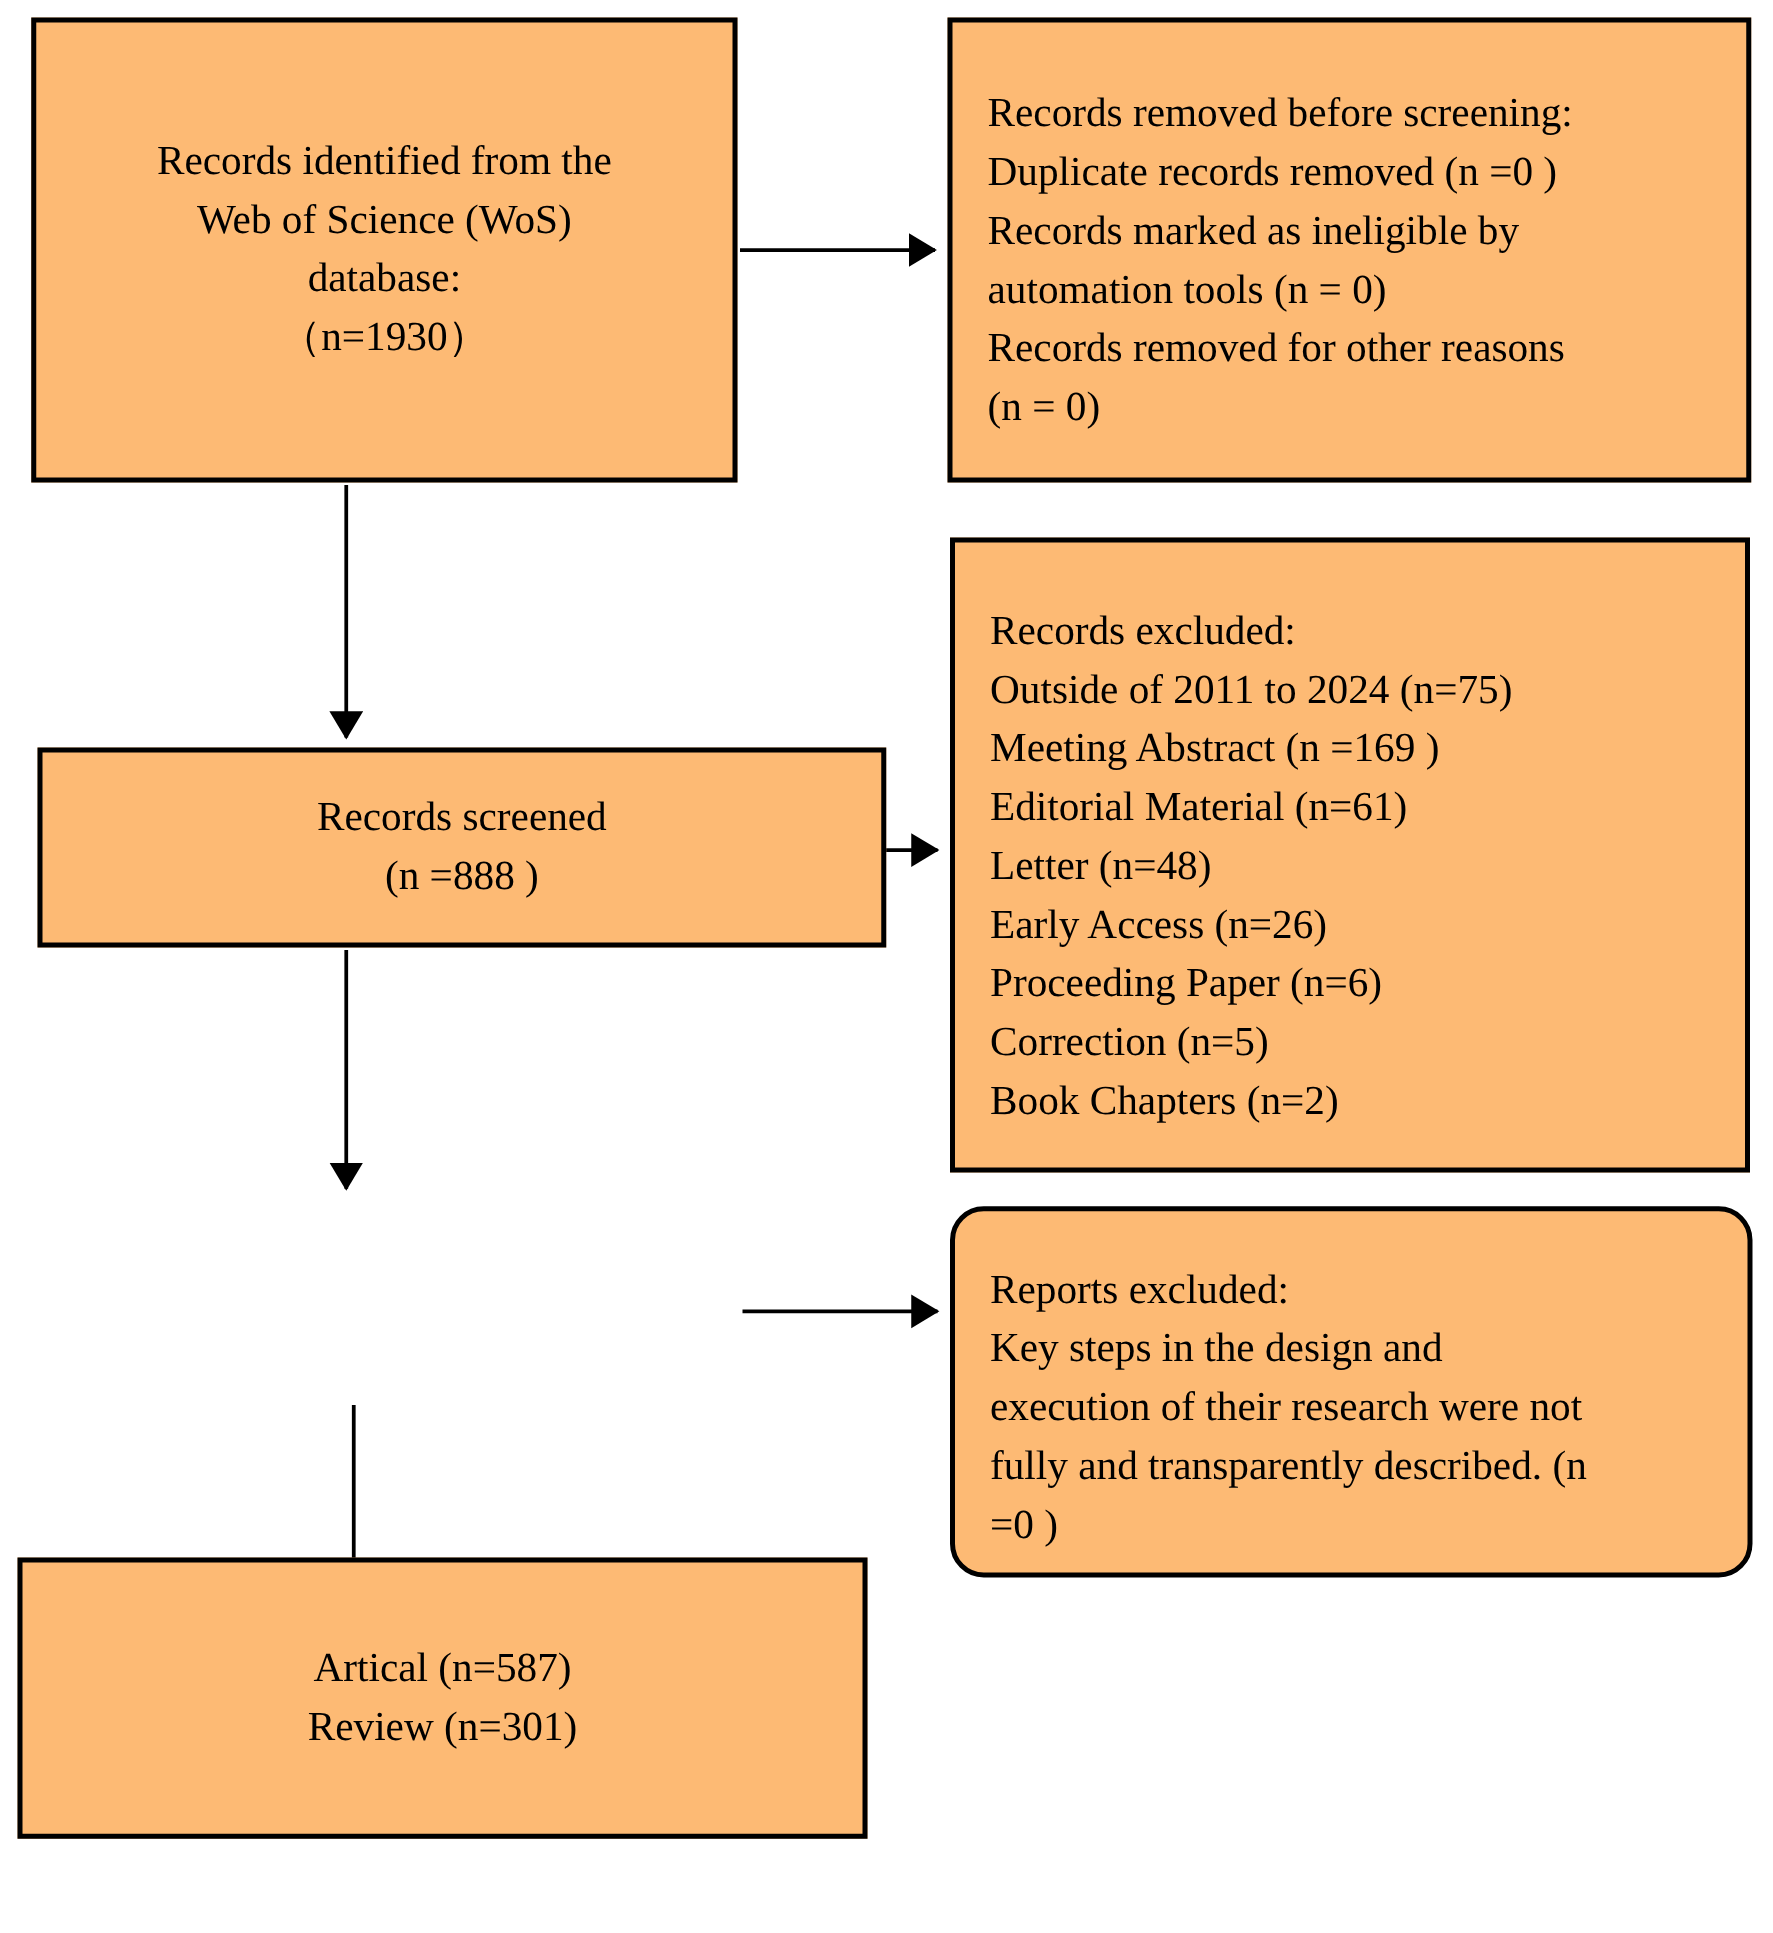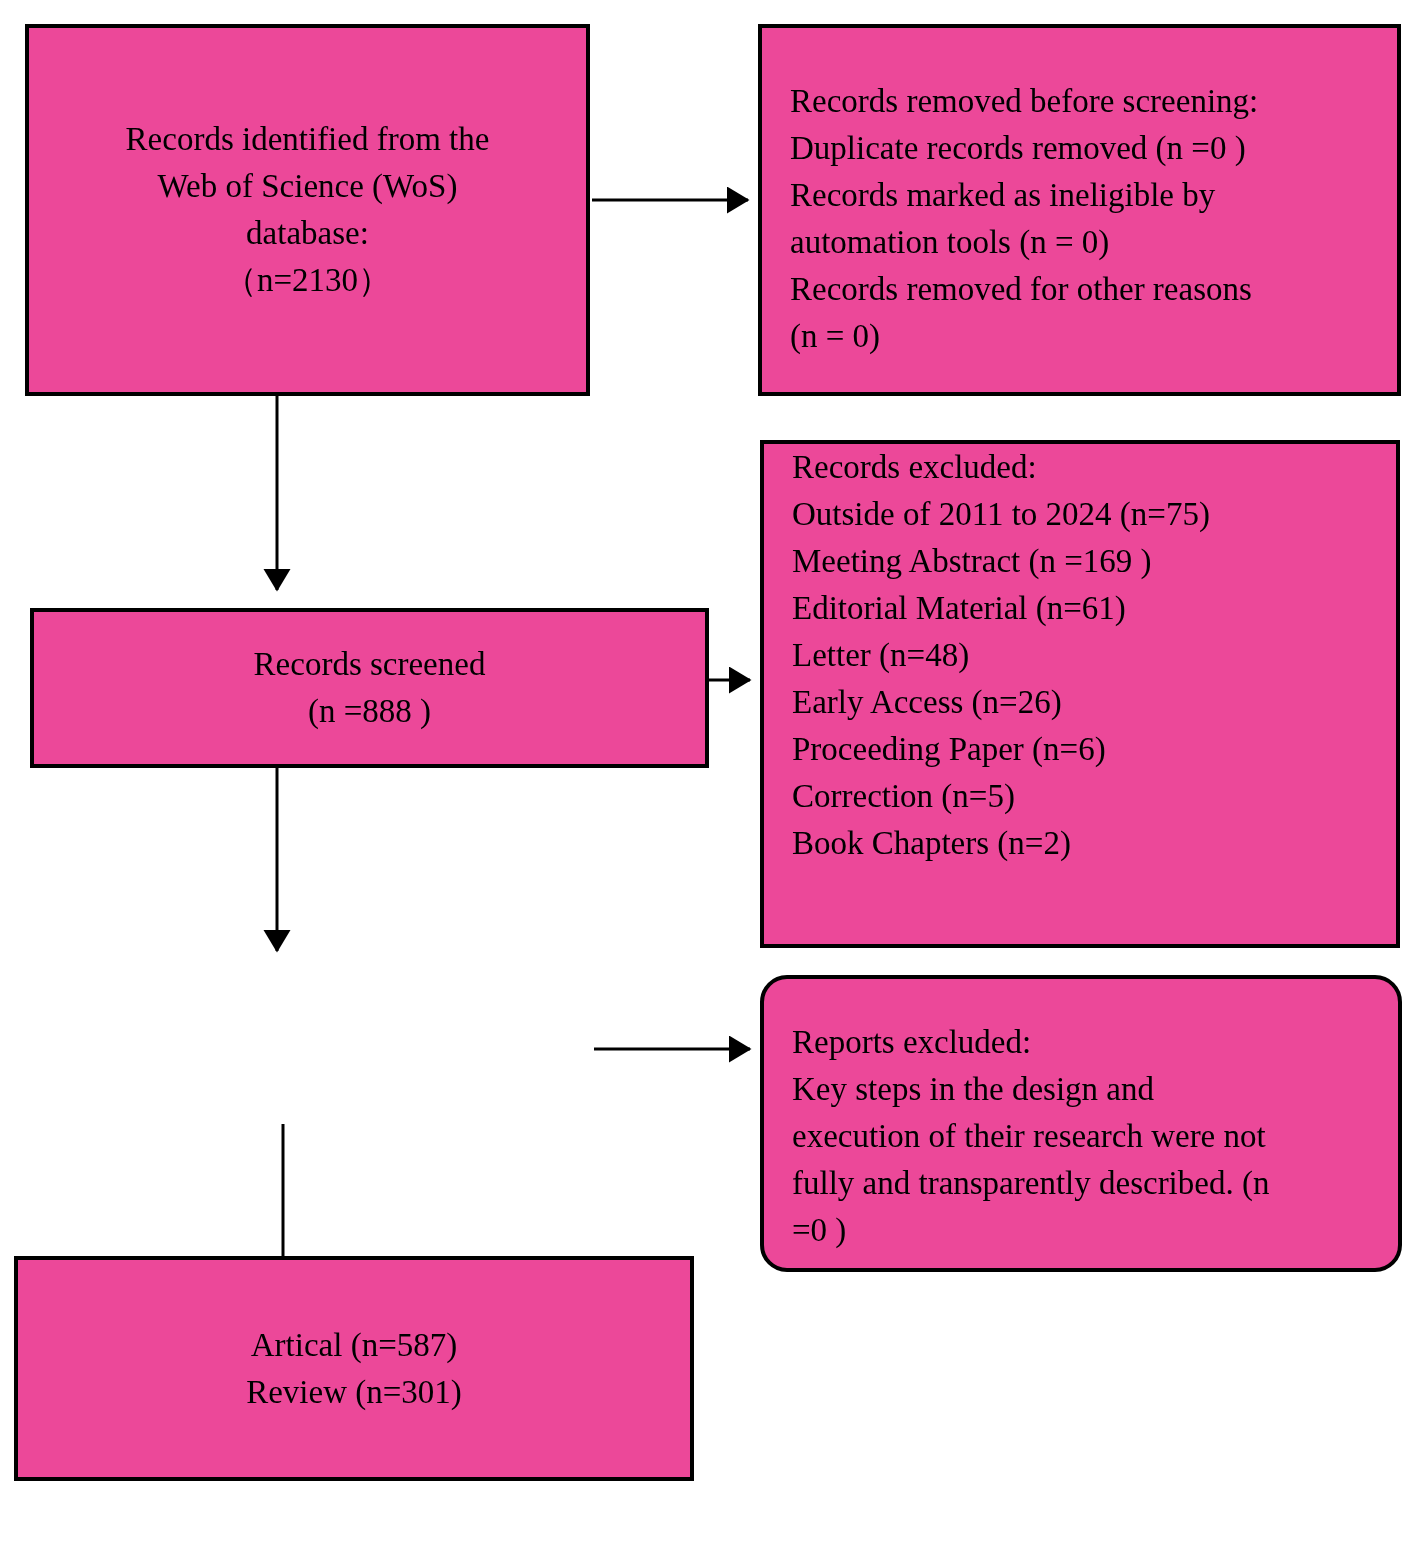--- a/index.html
+++ b/index.html
@@ -20,24 +20,23 @@
     position: absolute;
     left: 0;
     top: 0;
     width: 1418px;
     height: 1546px;
   }
   .box {
     position: absolute;
     box-sizing: border-box;
     border: 4px solid #000000;
-    background: #ec4899;
+    background: #fdba74;
     font-size: 33px;
     line-height: 47px;
-    margin-top: 10px;
   }
   .box .txt {
     white-space: pre-line;
   }
   .box.center {
     display: flex;
     align-items: center;
     justify-content: center;
     text-align: center;
   }
@@ -51,21 +50,21 @@
   
   #box-identified   { left: 25px;  top: 14px;   width: 565px; height: 372px; }
   #box-removed      { left: 758px; top: 14px;   width: 643px; height: 372px; }
   #box-screened     { left: 30px;  top: 598px;  width: 679px; height: 160px; }
   #box-excluded     { left: 760px; top: 430px;  width: 640px; height: 508px; }
   #box-assessed     { left: 22px;  top: 962px;  width: 570px; height: 160px; }
   #box-rexcluded    { left: 760px; top: 965px;  width: 642px; height: 297px; border-radius: 27px; }
   #box-included     { left: 14px;  top: 1246px; width: 680px; height: 225px; }
 
   #box-removed .txt   { padding-top: 50px; }
-  #box-excluded .txt  { }
+  #box-excluded .txt  { padding-top: 48px; }
   #box-rexcluded .txt { padding-top: 40px; }
 </style>
 </head>
 <body>
 
 <div class="canvas">
 
   <svg class="arrow-layer" width="1418" height="1546" viewBox="0 0 1418 1546" xmlns="http://www.w3.org/2000/svg">
     <defs>
       <marker id="ah" markerWidth="10" markerHeight="10" refX="7" refY="4.5" orient="auto" markerUnits="strokeWidth">
@@ -77,21 +76,21 @@
     <line x1="597" y1="680" x2="750" y2="680" stroke="#000000" stroke-width="3" marker-end="url(#ah)"></line>
     <line x1="277" y1="760" x2="277" y2="951" stroke="#000000" stroke-width="3" marker-end="url(#ah)"></line>
     <line x1="594" y1="1049" x2="750" y2="1049" stroke="#000000" stroke-width="3" marker-end="url(#ah)"></line>
     <line x1="283" y1="1124" x2="283" y2="1306" stroke="#000000" stroke-width="3" marker-end="url(#ah)"></line>
   </svg>
 
   <div class="box center" id="box-identified">
     <div class="txt">Records identified from the
 Web of Science (WoS)
 database:
-（n=2130）</div>
+（n=1930）</div>
   </div>
 
   <div class="box left" id="box-removed">
     <div class="txt">Records removed before screening:
 Duplicate records removed (n =0 )
 Records marked as ineligible by
 automation tools (n = 0)
 Records removed for other reasons
 (n = 0)</div>
   </div>

